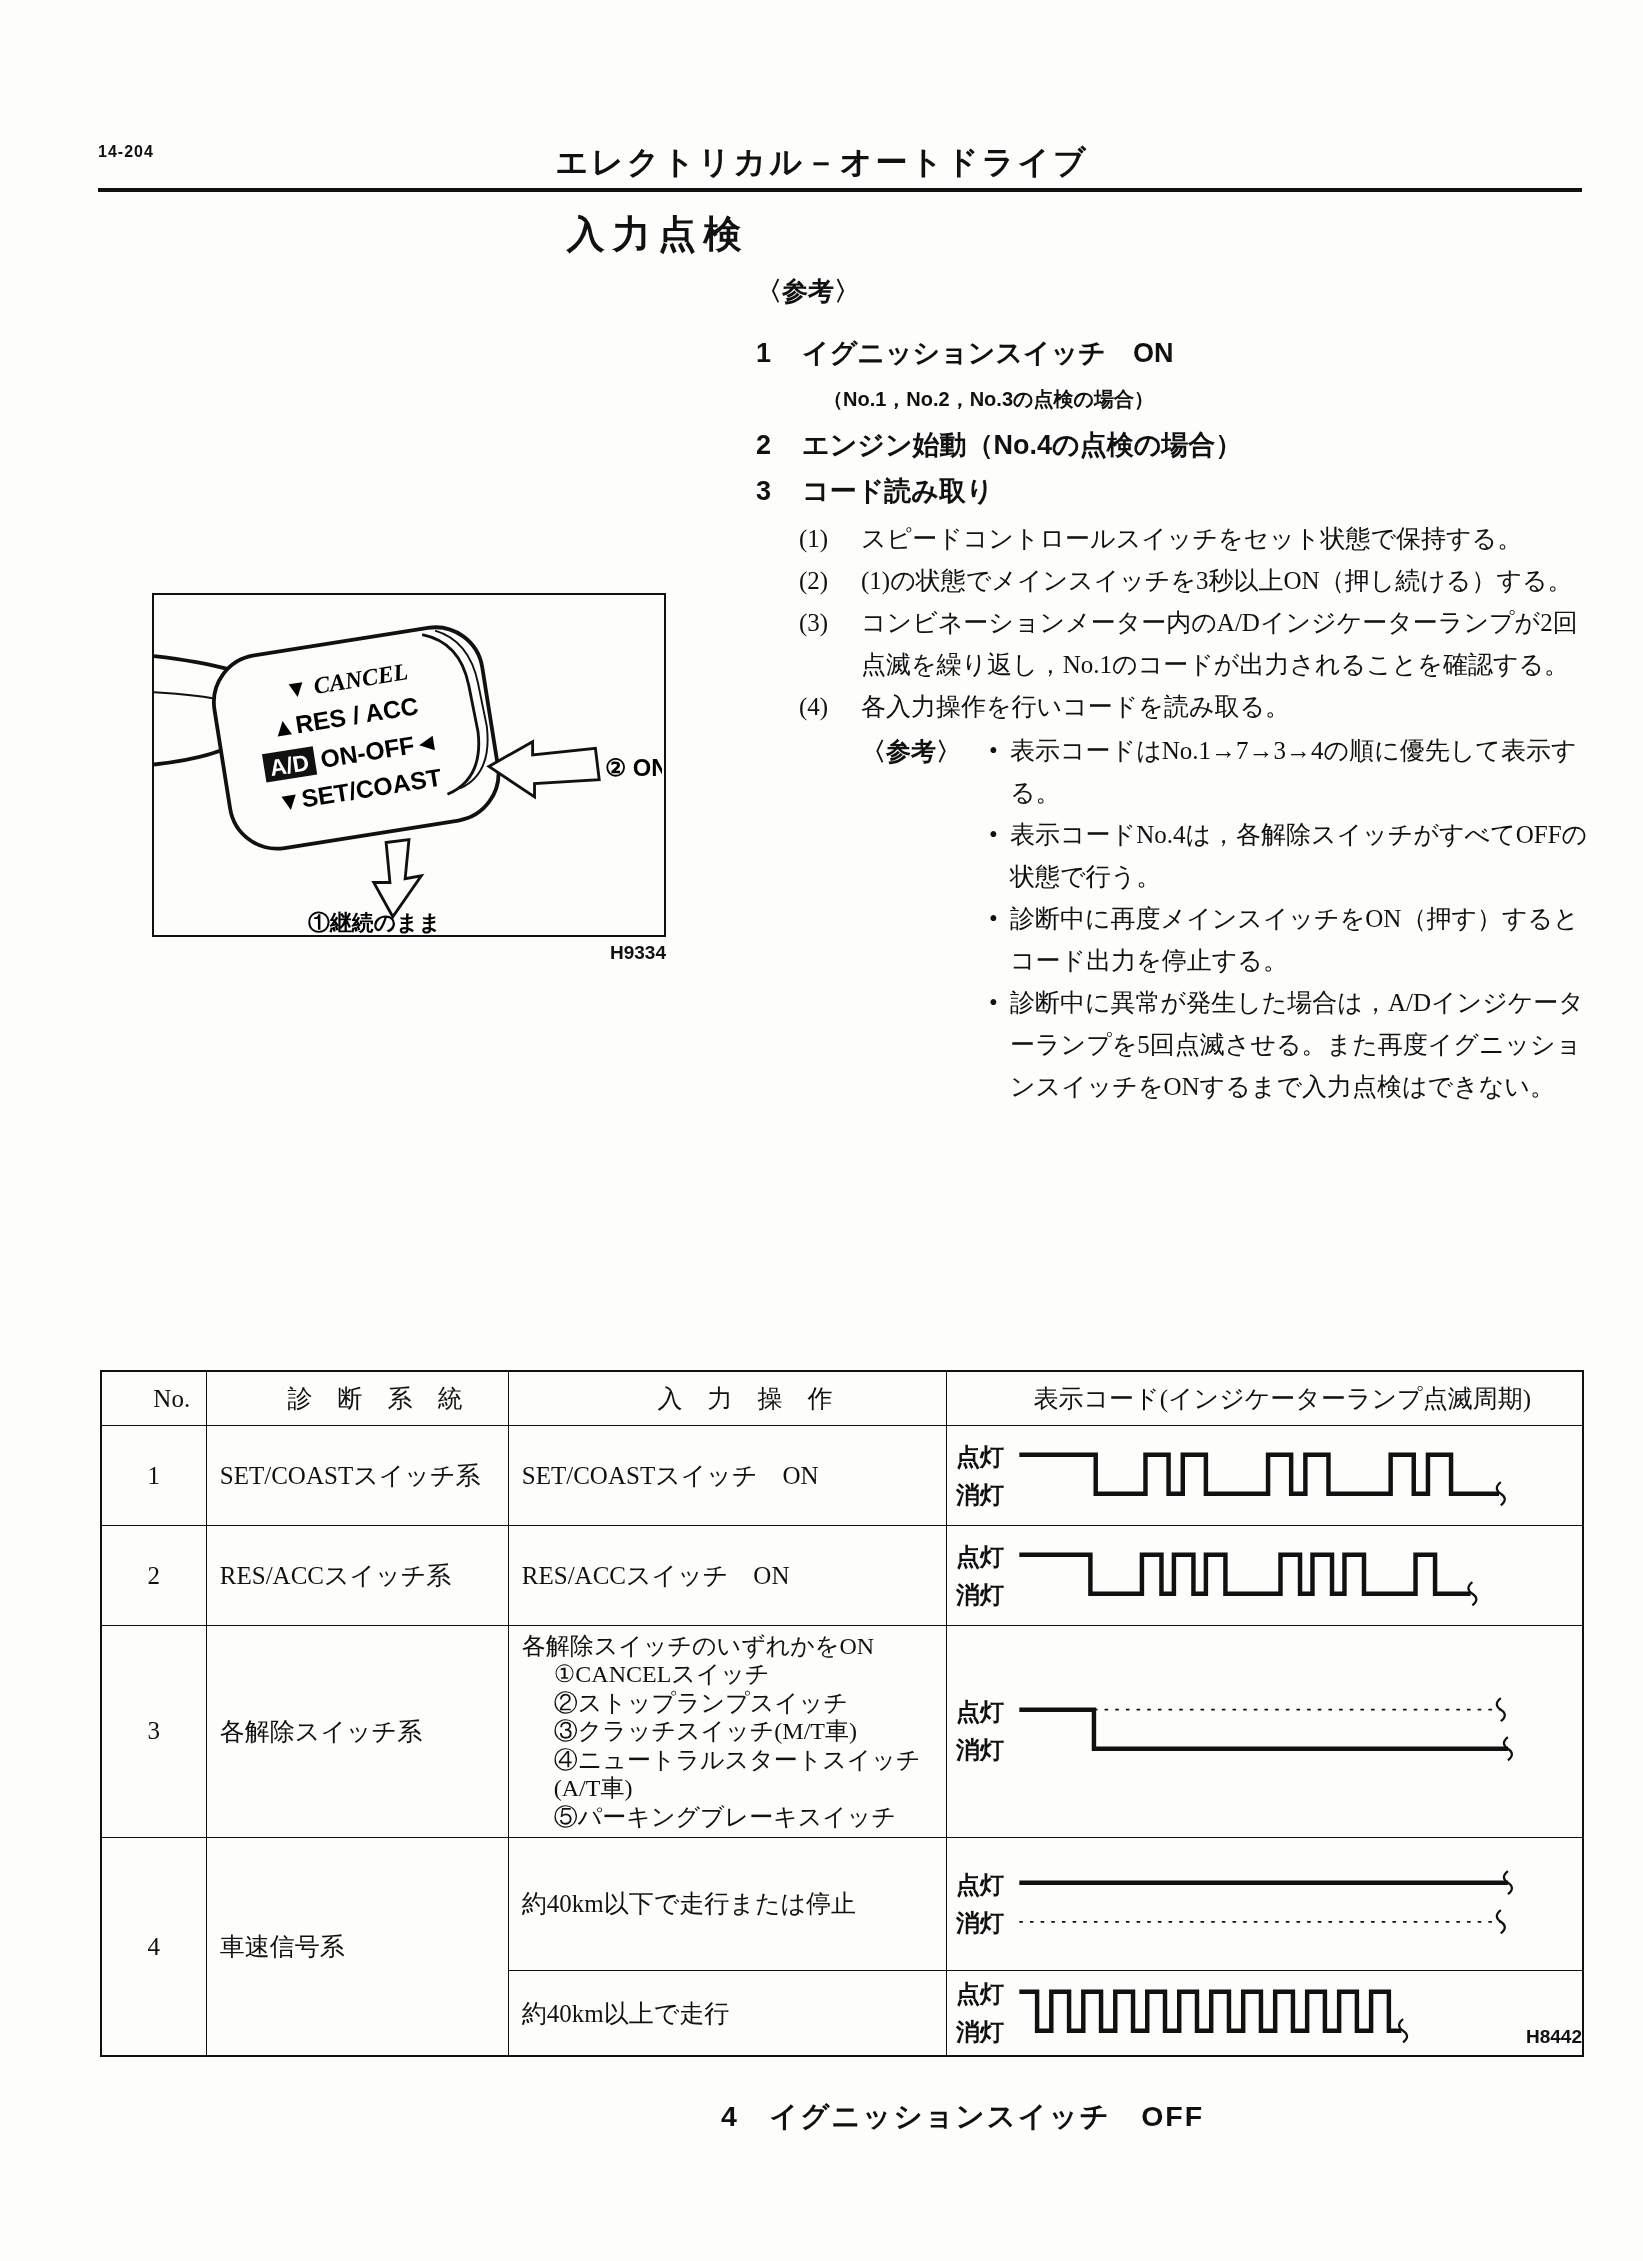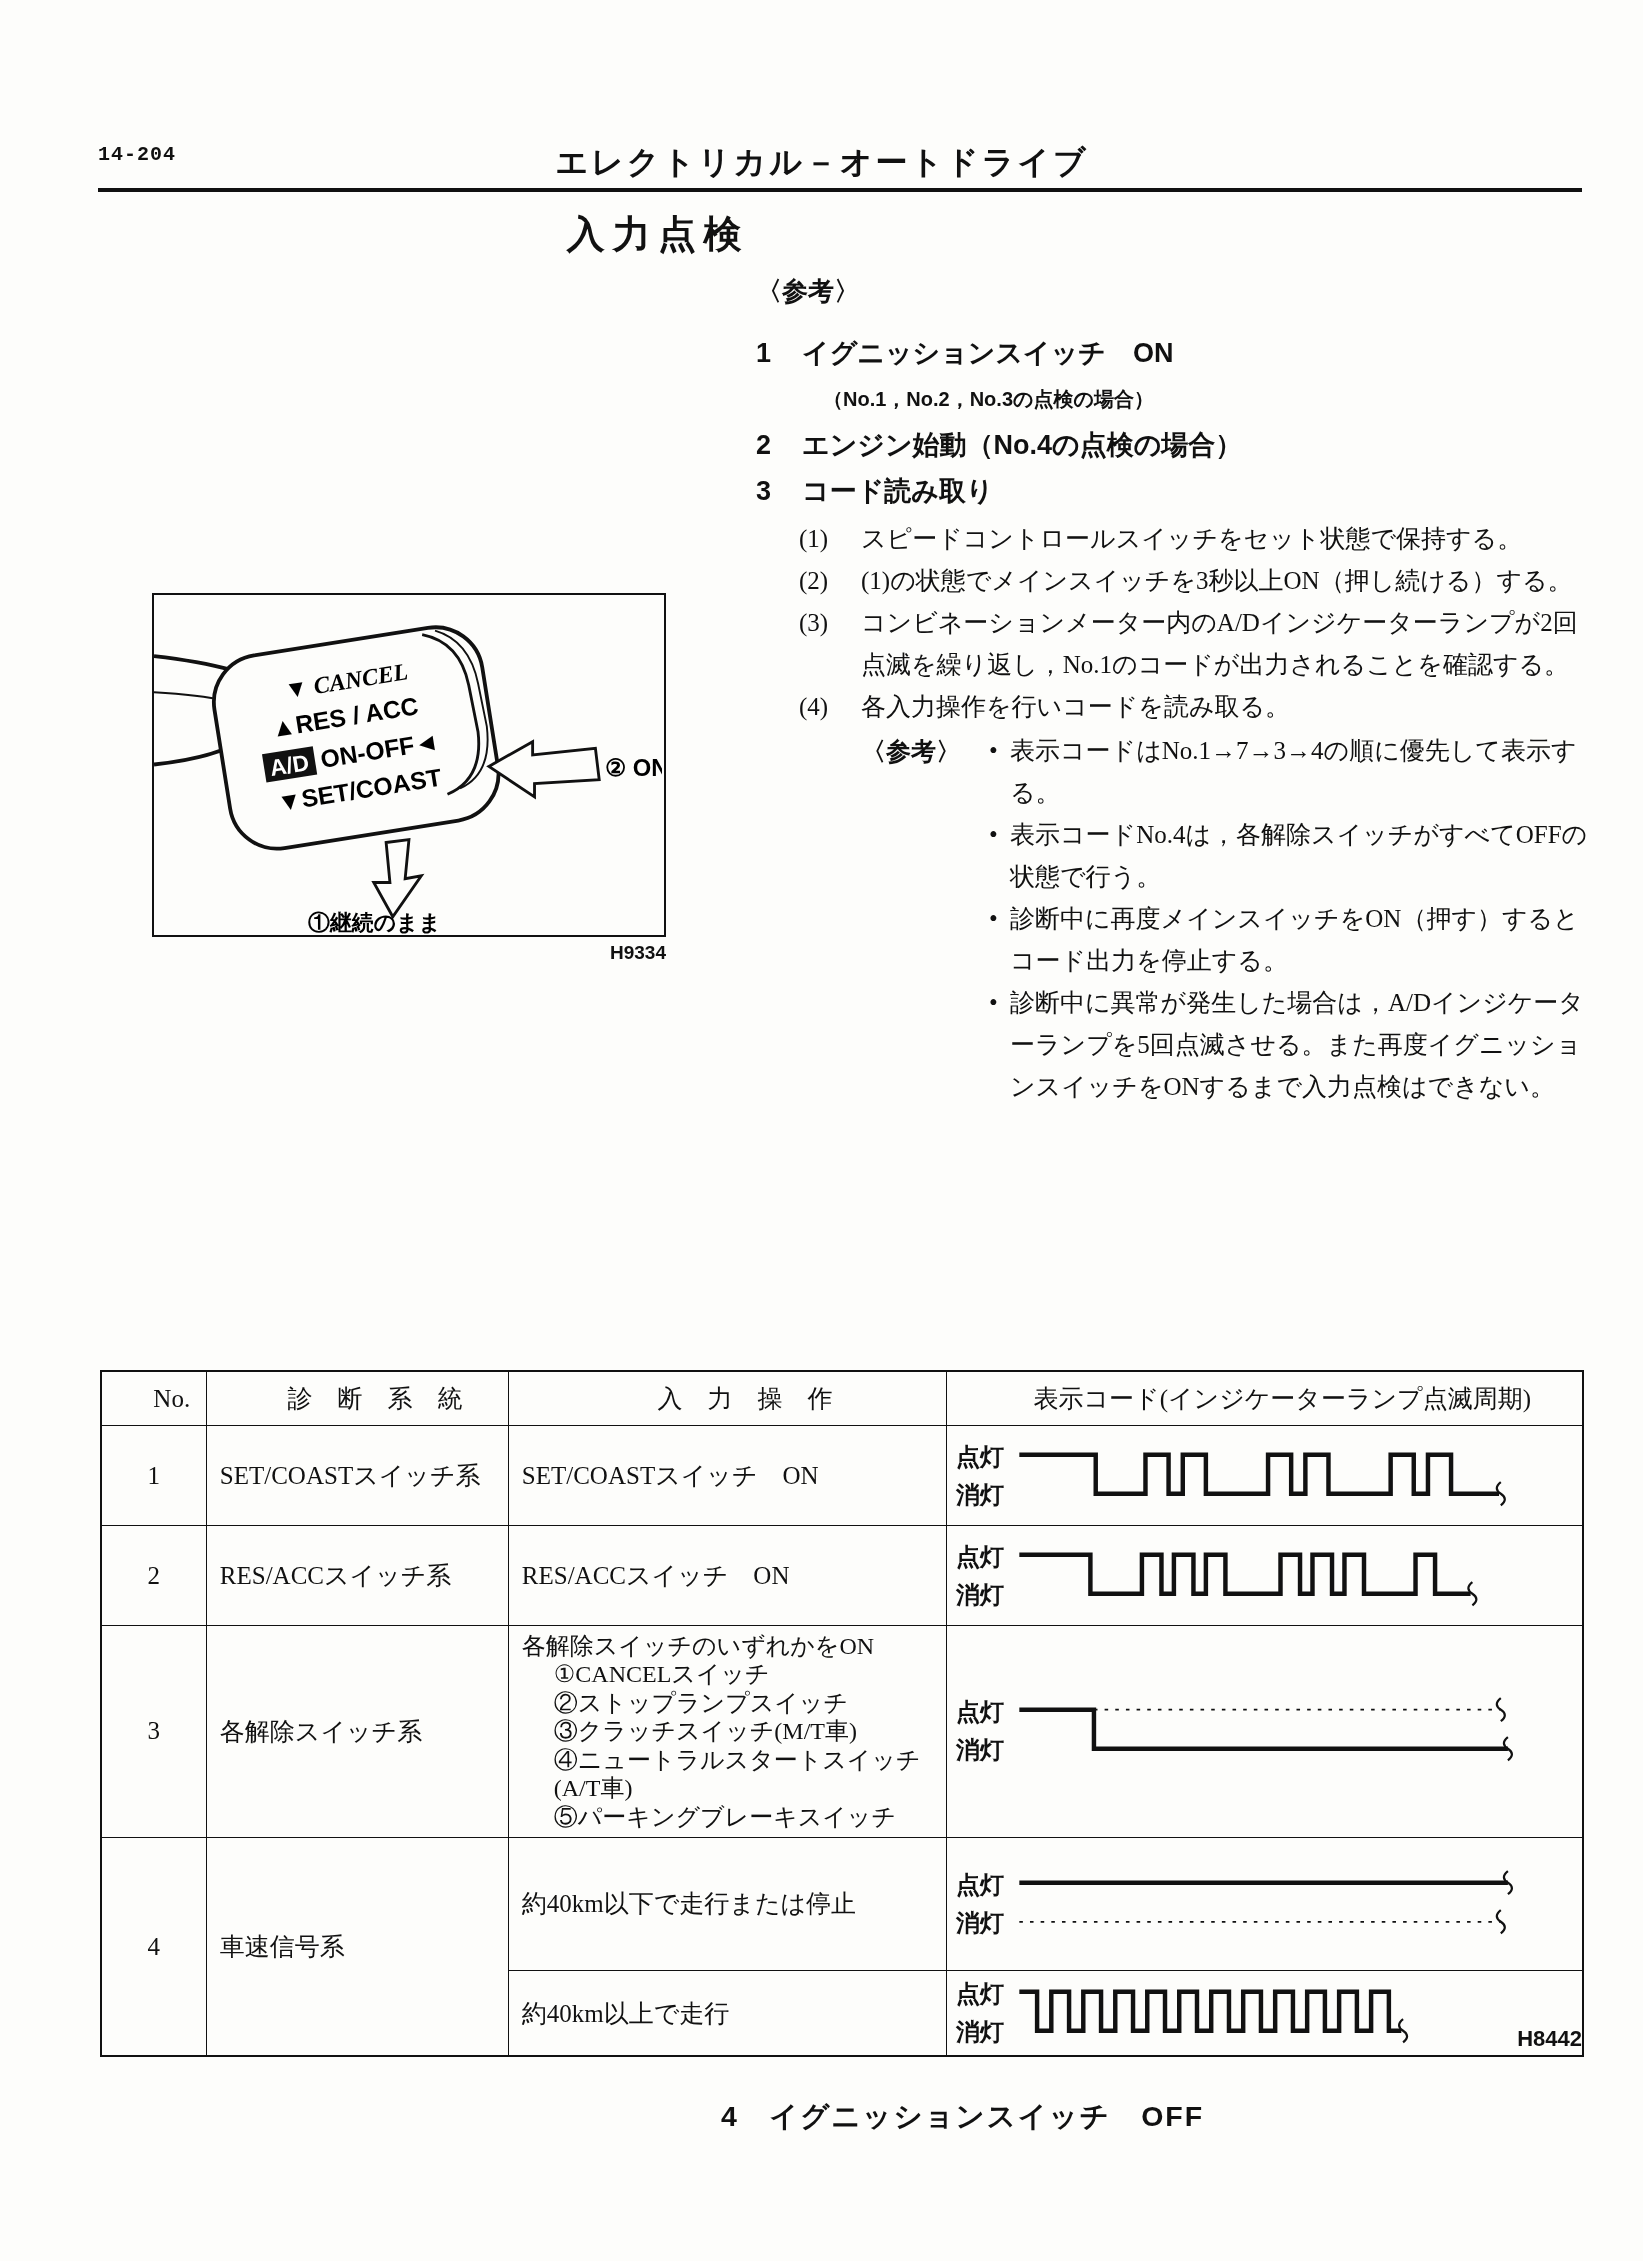--- a/index.html
+++ b/index.html
@@ -1,21 +1,21 @@
 <!DOCTYPE html>
 <html style="font-size:15px"><head>
 <meta charset="utf-8">
 <style>
   html,body{margin:0;padding:0;background:#e8e8e4;}
   .page{position:relative;width:1644px;height:2262px;background:#fdfdfb;color:#111;
         font-family:"Liberation Serif",serif;overflow:hidden;}
 
   
-  .hdr-num{position:absolute;left:98px;top:143px;font-size:20px;font-weight:bold;
-           font-family:Liberation Mono, monospace;letter-spacing:1px;}
+  .hdr-num{position:absolute;left:98px;top:143px;font-size:16px;font-weight:bold;
+           font-family:Liberation Sans, sans-serif;letter-spacing:1px;}
   .hdr-title{position:absolute;left:0;top:141px;width:1644px;text-align:center;
              font-size:32px;font-weight:bold;font-family:"Liberation Sans",sans-serif;letter-spacing:2.9px;}
   .hdr-rule{position:absolute;left:98px;top:188px;width:1484px;height:3.8px;background:#111;}
 
   
   .main-title{position:absolute;left:0;top:209px;width:1316px;text-align:center;
               font-size:38px;font-weight:bold;font-family:"Liberation Sans",sans-serif;letter-spacing:7.6px;}
 
   
   .rcol{position:absolute;left:756px;top:274px;width:832px;}
@@ -53,21 +53,21 @@
   td.no{text-align:center;}
   td.sys,td.op{padding-left:13.3px;}
   .oplines{padding:5.7px 0 5.7px 13.3px;}
   .opline{line-height:28.5px;font-size:24px;}
   .opline.ind{padding-left:32px;}
   .wavecell{display:flex;align-items:center;gap:9.5px;padding-left:9.5px;}
   .lampcol{display:flex;flex-direction:column;justify-content:space-between;height:70px;
            font-size:24px;font-weight:bold;font-family:"Liberation Sans",sans-serif;}
   .wsvg{display:block;}
   .tbl-code{position:absolute;left:100px;top:2026px;width:1482px;text-align:right;
-            font-size:22px;font-weight:bold;font-family:"Liberation Sans",sans-serif;}
+            font-size:19px;font-weight:bold;font-family:"Liberation Sans",sans-serif;}
 
   
   .footer{position:absolute;left:721px;top:2098px;font-size:28.5px;font-weight:bold;
           font-family:"Liberation Sans",sans-serif;letter-spacing:1.9px;}
 </style>
 </head>
 <body>
 
 <div class="page">
 

